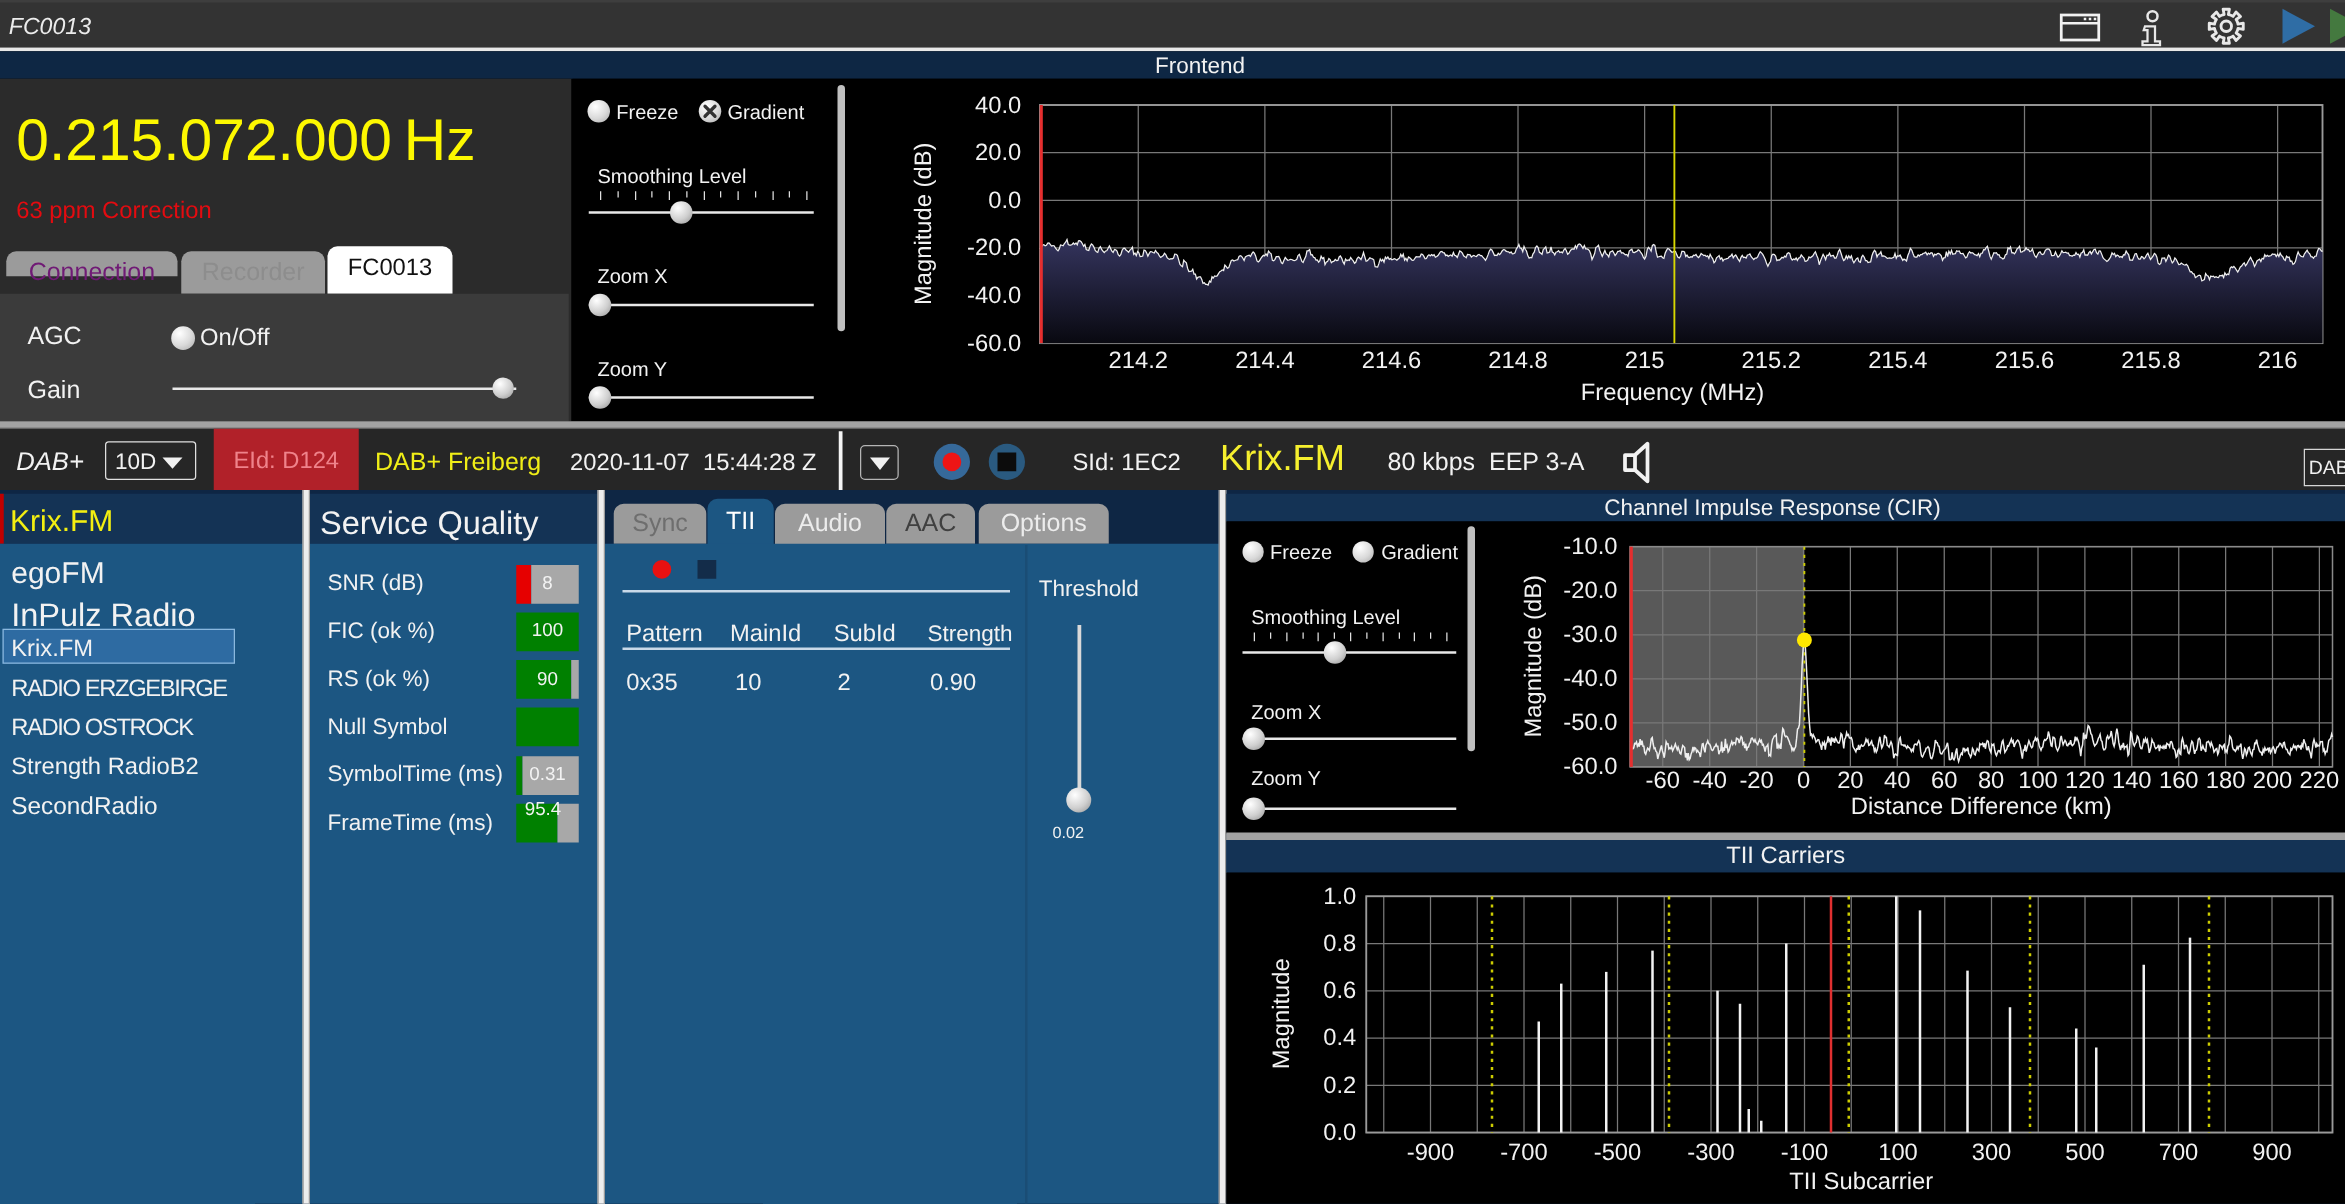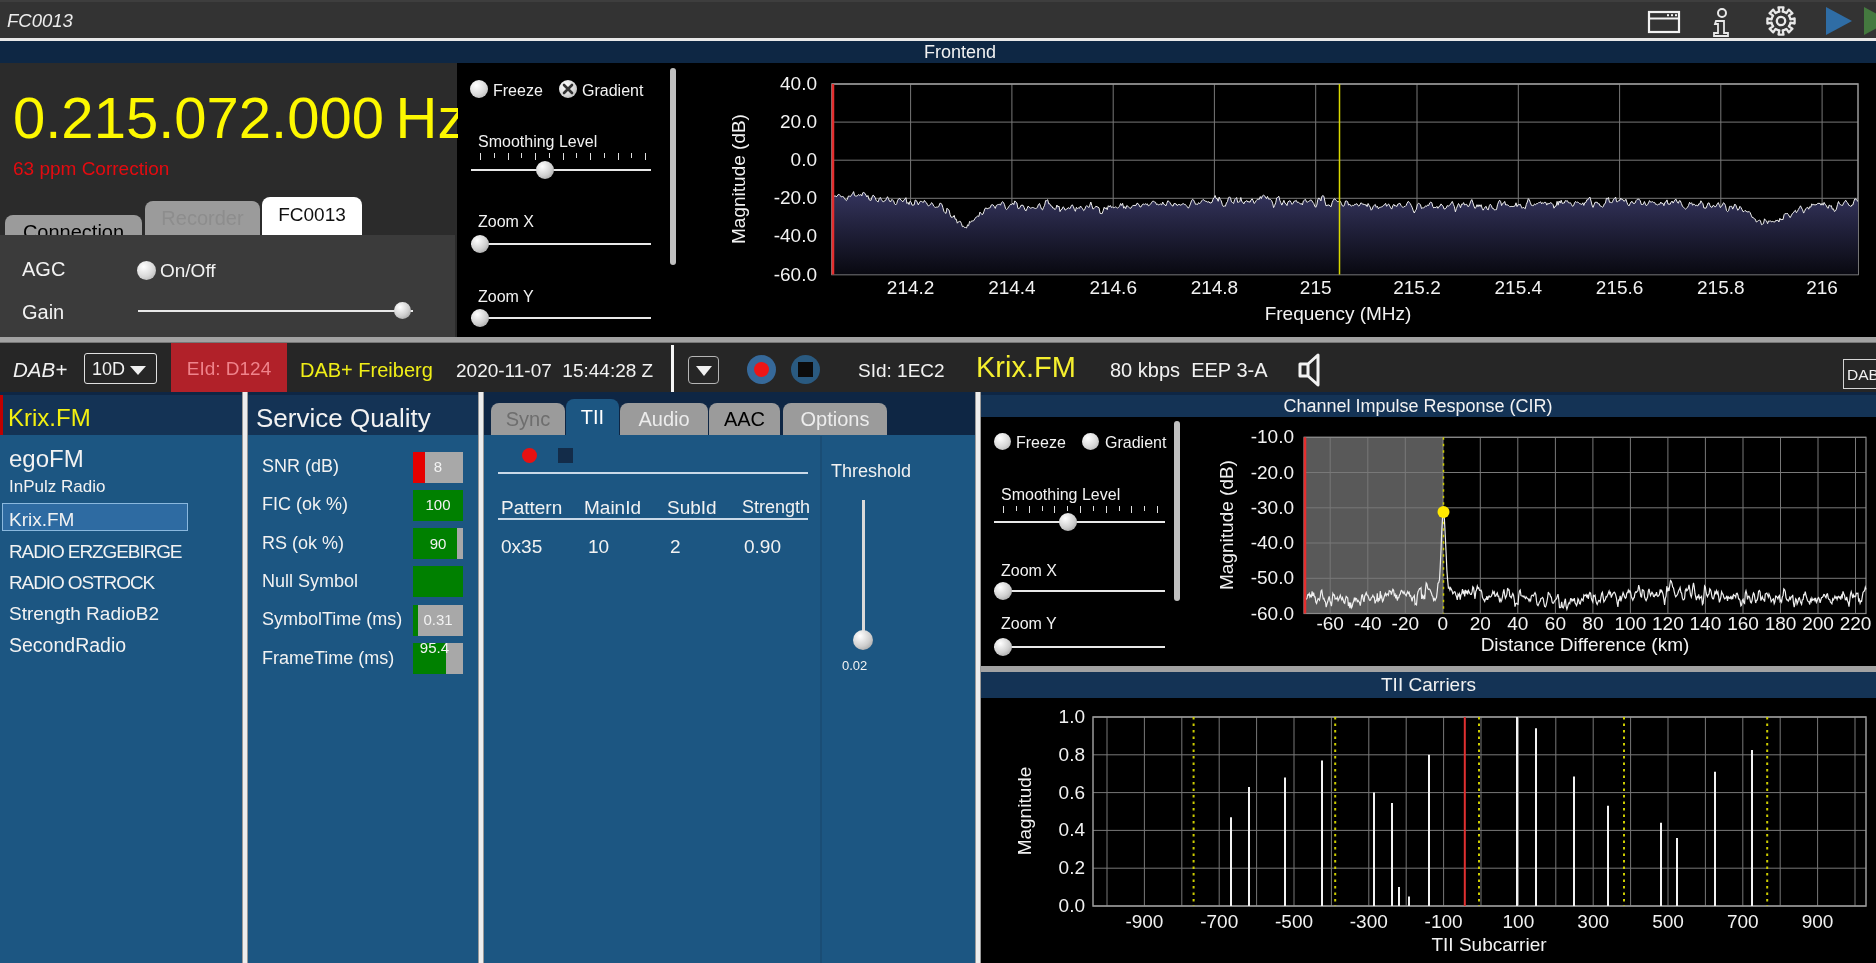--- a/index.html
+++ b/index.html
@@ -40,23 +40,23 @@
 
   <path d="M186 7 L186 35 L212 21 Z" fill="#2f6da5"></path>
   <path d="M224 7 L224 35 L250 21 Z" fill="#44793f"></path>
 </svg>
 
 <div class="abs" style="left:0;top:38px;width:1876px;height:2.5px;background:#e8e8e8"></div>
 <div class="abs" style="left:0;top:40.5px;width:1876px;height:22.5px;background:#0e2744"></div>
 <div class="abs w" style="left:0;top:40.5px;width:1920px;text-align:center;font-size:18px;line-height:22px">Frontend</div>
 
 <div class="abs" style="left:0;top:63px;width:457px;height:274px;background:#2b2b2b"></div>
-<div class="abs" style="left:13px;top:84px;font-size:58px;color:#fdf800">0.215.072.000 Hz</div>
+<div class="abs" style="left:13px;top:84px;font-size:47px;color:#fdf800">0.215.072.000 Hz</div>
 <div class="abs" style="left:13px;top:158px;font-size:19px;color:#e30b10">63 ppm Correction</div>
-<div class="tab" style="left:5px;top:215px;width:137px;height:34px;line-height:34px;color:#000000">Connection</div>
+<div class="tab" style="left:5px;top:201px;width:137px;height:20px;line-height:34px;color:#701a75">Connection</div>
 <div class="tab" style="left:145px;top:201px;width:115px;height:34px;line-height:34px;color:#8d8d8d">Recorder</div>
 <div class="tab" style="left:262px;top:197px;width:100px;height:38px;line-height:36px;background:#ffffff;color:#111;font-size:19px">FC0013</div>
 <div class="abs" style="left:0;top:235px;width:455px;height:102px;background:#3b3b3b"></div>
 <div class="abs w" style="left:22px;top:258px;font-size:20px">AGC</div>
 <div class="radio" style="left:137px;top:261px;width:19px;height:19px"></div>
 <div class="abs w" style="left:160px;top:260px;font-size:19px">On/Off</div>
 <div class="abs w" style="left:22px;top:301px;font-size:20px">Gain</div>
 <div class="groove" style="left:138px;top:310px;width:275px"></div>
 <div class="knob" style="left:394px;top:302px;width:17px;height:17px"></div>
 
@@ -174,21 +174,21 @@
 <div class="abs w" style="left:1847px;top:366px;font-size:15.5px">DAB</div>
 
 <div class="abs" style="left:0;top:392px;width:1876px;height:571px;background:#0e2644"></div>
 
 <div class="hdr" style="left:0;top:395px;width:242px;height:40px"></div>
 <div class="abs" style="left:0;top:395px;width:3px;height:40px;background:#c00000"></div>
 <div class="abs" style="left:8px;top:404px;font-size:24px;color:#f3ef11">Krix.FM</div>
 <div class="abs" style="left:0;top:435px;width:242px;height:528px;background:#1c5682"></div>
 <div class="abs" style="left:2px;top:503px;width:186px;height:28px;background:#2e6ba2;border:1px solid #8ab8de"></div>
 <div class="abs w" style="left:9px;top:445px;font-size:24px">egoFM</div>
-<div class="abs w" style="left:9px;top:477px;font-size:17px">InPulz Radio</div>
+<div class="abs w" style="left:9px;top:477px;font-size:26px">InPulz Radio</div>
 <div class="abs w" style="left:9px;top:509px;font-size:19px">Krix.FM</div>
 <div class="abs w" style="left:9px;top:541px;font-size:19px;letter-spacing:-1.1px">RADIO ERZGEBIRGE</div>
 <div class="abs w" style="left:9px;top:572px;font-size:19px;letter-spacing:-1.1px">RADIO OSTROCK</div>
 <div class="abs w" style="left:9px;top:603px;font-size:19px">Strength RadioB2</div>
 <div class="abs w" style="left:9px;top:634px;font-size:19.5px">SecondRadio</div>
 
 <div class="vsplit" style="left:242px"></div>
 
 <div class="hdr" style="left:248px;top:395px;width:230px;height:40px"></div>
 <div class="abs w" style="left:256px;top:403px;font-size:26px">Service Quality</div>
@@ -213,21 +213,21 @@
 <div class="abs w" style="left:262px;top:648px;font-size:18px">FrameTime (ms)</div>
 <div class="abs" style="left:413px;top:643px;width:33px;height:31px;background:#008000"></div>
 <div class="abs" style="left:446px;top:643px;width:17px;height:31px;background:#a8a8a8"></div>
 <div class="abs w" style="left:413px;top:639px;width:36px;text-align:right;font-size:15px">95.4</div>
 
 <div class="vsplit" style="left:478px"></div>
 
 <div class="tab" style="left:491px;top:403px;width:74px;height:32px;line-height:32px;color:#6e6e6e">Sync</div>
 <div class="tab" style="left:566px;top:399px;width:53px;height:37px;line-height:36px;background:#1c5682;color:#fff">TII</div>
 <div class="tab" style="left:620px;top:403px;width:88px;height:48px;line-height:32px;color:#ececec">Audio</div>
-<div class="tab" style="left:709px;top:403px;width:71px;height:32px;line-height:32px;color:#000000">AAC</div>
+<div class="tab" style="left:709px;top:403px;width:71px;height:32px;line-height:32px;color:#404040">AAC</div>
 <div class="tab" style="left:783px;top:403px;width:104px;height:32px;line-height:32px;color:#ececec">Options</div>
 <div class="abs" style="left:484px;top:435px;width:491px;height:528px;background:#1c5682"></div>
 <div class="abs" style="left:522px;top:448px;width:15px;height:15px;border-radius:50%;background:#e81111"></div>
 <div class="abs" style="left:558px;top:448px;width:15px;height:15px;background:#132c49"></div>
 <div class="abs" style="left:498px;top:472px;width:310px;height:1.5px;background:#c9d9e8"></div>
 <div class="abs w" style="left:501px;top:497px;font-size:19px">Pattern</div>
 <div class="abs w" style="left:584px;top:497px;font-size:19px">MainId</div>
 <div class="abs w" style="left:667px;top:497px;font-size:19px">SubId</div>
 <div class="abs w" style="left:742px;top:497px;font-size:18px">Strength</div>
 <div class="abs" style="left:498px;top:518px;width:310px;height:1.5px;background:#c9d9e8"></div>

